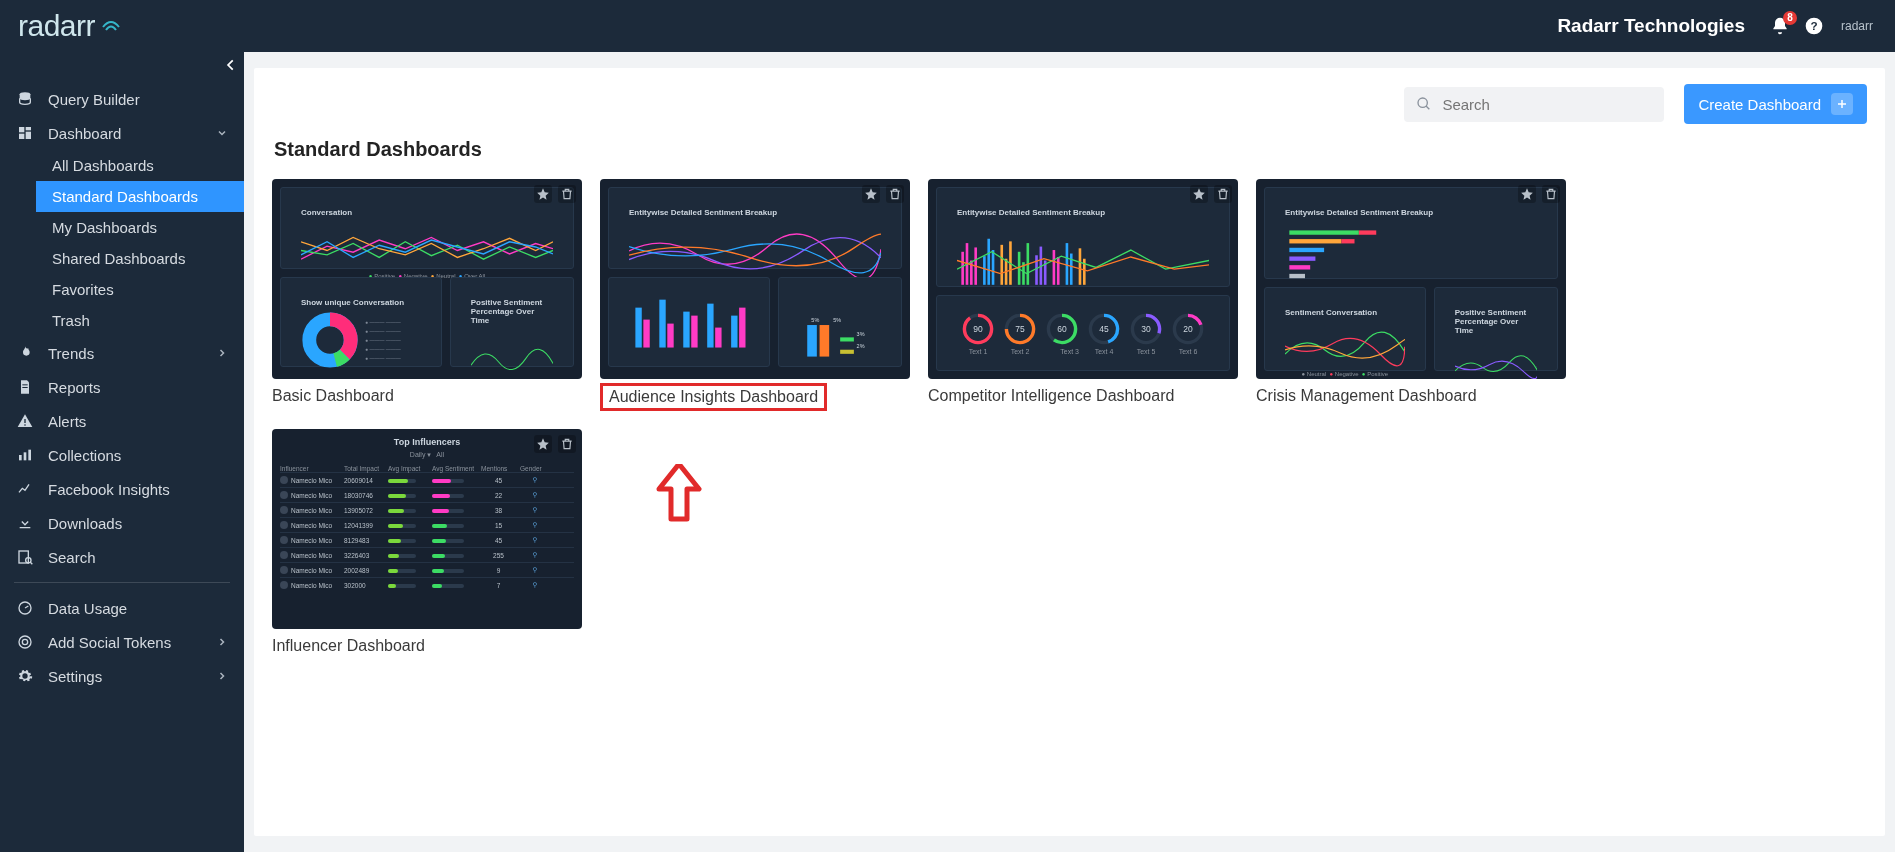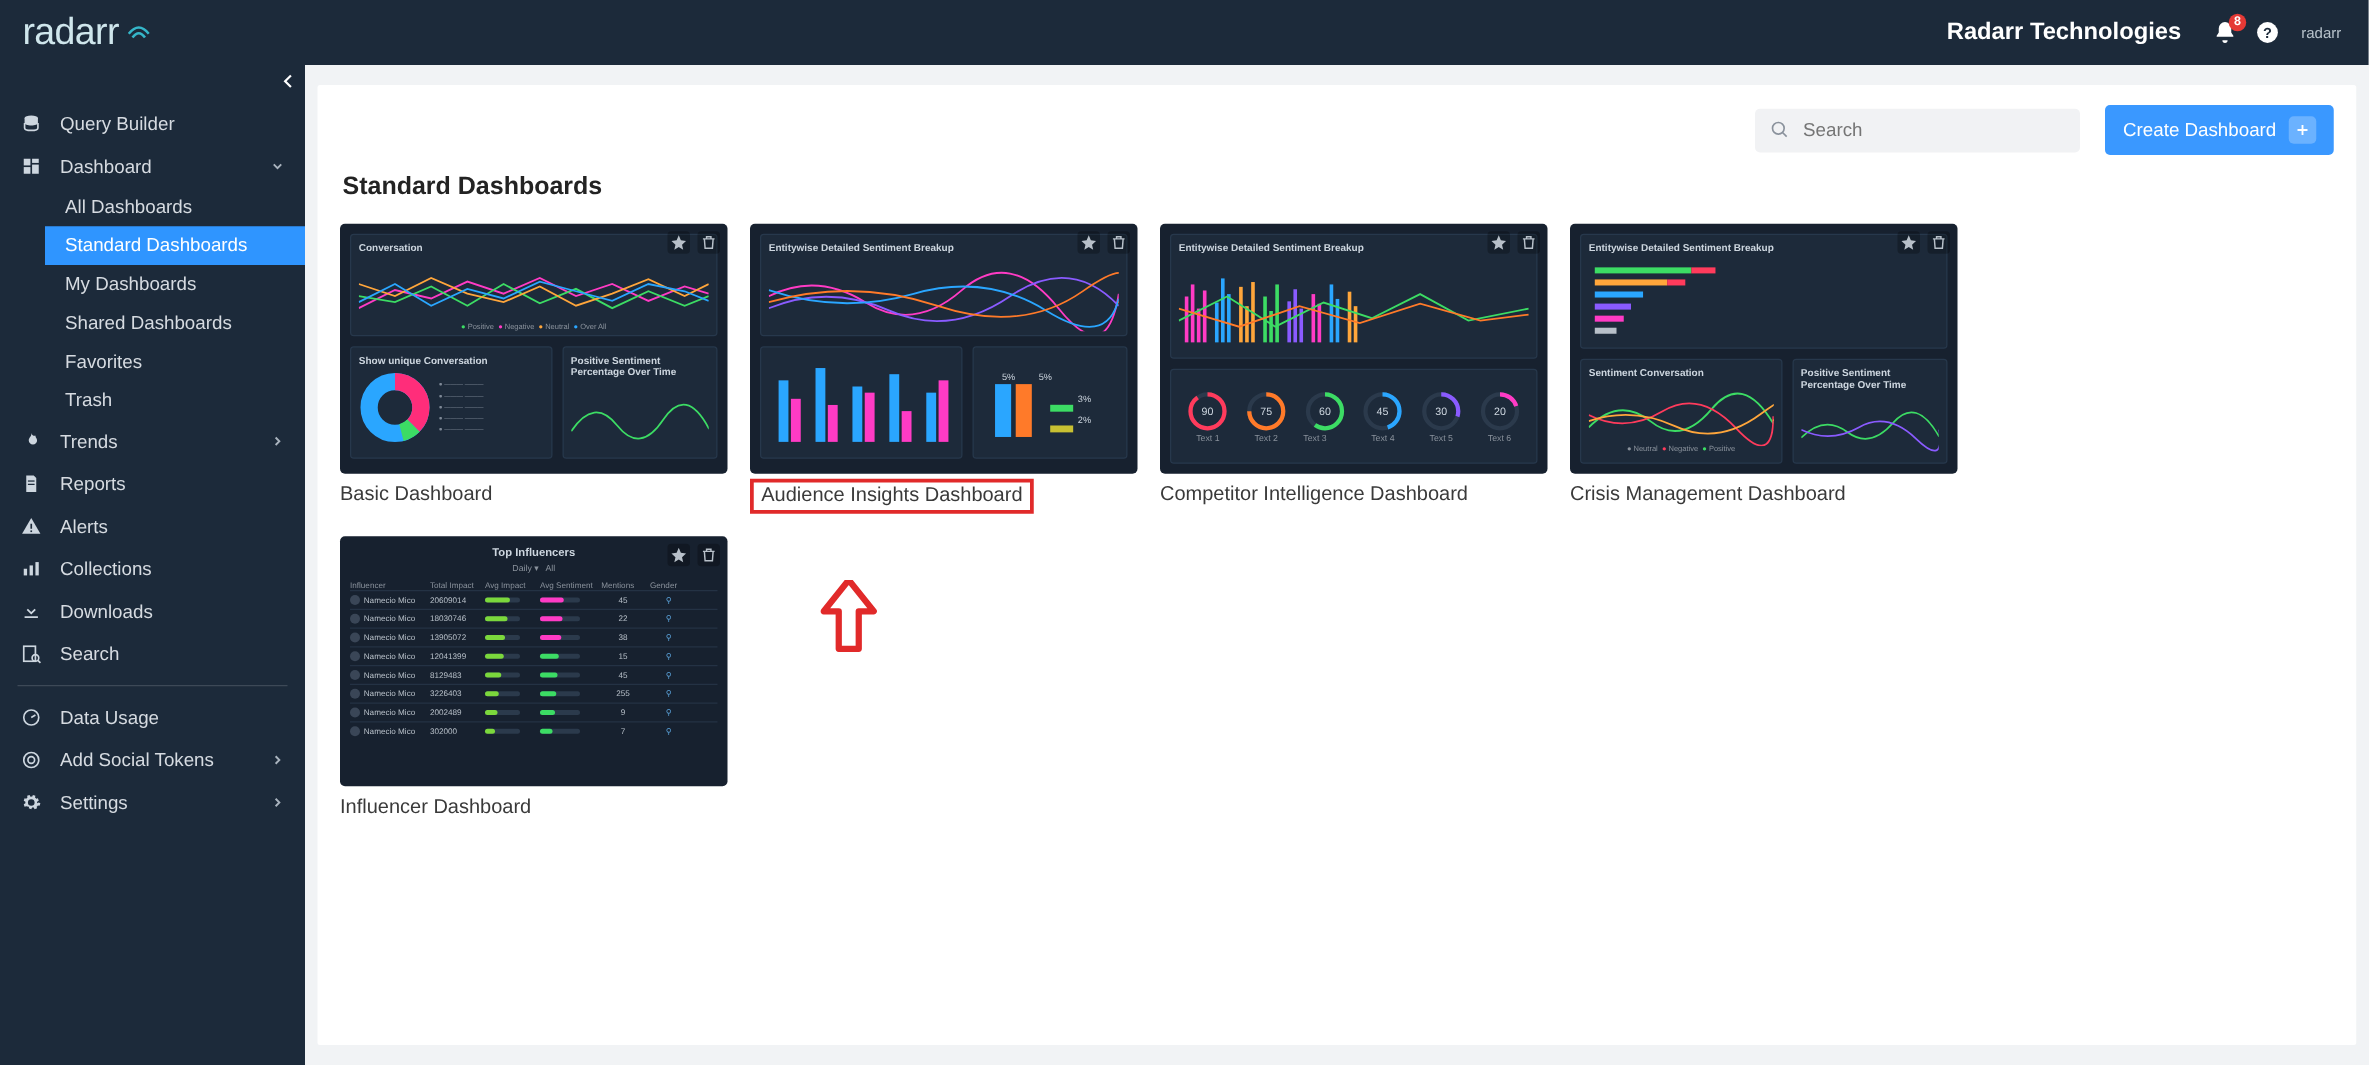--- a/index.html
+++ b/index.html
@@ -83,21 +83,21 @@
   .dash-thumb{
     width:310px;height:200px;background:var(--card-bg);border-radius:4px;position:relative;
     overflow:hidden;padding:8px;color:#c8d0da;font-size:8px;
   }
   .dash-title{font-size:16px;color:#3a3a3a;margin-top:8px;}
   .highlight{border:3px solid #e12a2a;padding:2px 6px;margin-top:4px;display:inline-block;}
   .thumb-actions{position:absolute;top:6px;right:6px;display:flex;gap:6px;}
   .thumb-actions span{width:18px;height:18px;display:inline-flex;align-items:center;justify-content:center;color:#b8c0c9;background:rgba(0,0,0,.25);border-radius:3px;}
 
   
-  .tile{background:#1d2a3a;border:1px solid #27384c;border-radius:3px;padding:6px;}
+  .tile{background:#1d2a3a;border:1px solid #27384c;border-radius:3px;padding:20px;}
   .tile-title{font-size:8px;color:#cdd6df;margin-bottom:4px;font-weight:600;}
   .row{display:flex;gap:8px;}
   svg{display:block;}
 
   
   .annotation-arrow{position:absolute;left:410px;top:412px;pointer-events:none;}
 </style>
 </head>
 <body>
 
@@ -220,20 +220,28 @@
     </div>
     <div class="nav-item">
       <span class="nav-icon">
           <svg width="16" height="16" viewBox="0 0 24 24" fill="#cdd6df">
             <rect x="3" y="12" width="4" height="8"></rect>
             <rect x="10" y="8" width="4" height="12"></rect>
             <rect x="17" y="4" width="4" height="16"></rect>
           </svg>
         </span>
       <span>Collections</span>
+    </div>
+    <div class="nav-item">
+      <span class="nav-icon">
+          <svg width="16" height="16" viewBox="0 0 24 24" fill="none" stroke="#cdd6df" stroke-width="2">
+            <path d="M3 17l5-6 4 3 6-9"></path>
+          </svg>
+        </span>
+      <span>Facebook Insights</span>
     </div>
     <div class="nav-item">
       <span class="nav-icon">
           <svg width="16" height="16" viewBox="0 0 24 24" fill="#cdd6df">
             <path d="M12 3v10l-4-4-1.5 1.5L12 16l5.5-5.5L16 9l-4 4V3zM4 18h16v2H4z"></path>
           </svg>
         </span>
       <span>Downloads</span>
     </div>
     <div class="nav-item">
@@ -502,21 +510,21 @@
                     <div style="font-size:7px;color:#8a929c;margin-top:2px;">Text 1</div>
                   </div>
                   <div style="text-align: center;">
                     <svg width="34" height="34" viewBox="0 0 40 40">
     <circle cx="20" cy="20" r="16" fill="none" stroke="#2b3a4c" stroke-width="4"></circle>
     <circle cx="20" cy="20" r="16" fill="none" stroke="#ff7a29" stroke-width="4" stroke-dasharray="75 200" transform="rotate(-90 20 20)"></circle>
     <text x="20" y="24" text-anchor="middle" font-size="10" fill="#cdd6df">75</text>
   </svg>
                     <div style="font-size:7px;color:#8a929c;margin-top:2px;">Text 2</div>
                   </div>
-                  <div style="text-align: left;">
+                  <div style="text-align: right;">
                     <svg width="34" height="34" viewBox="0 0 40 40">
     <circle cx="20" cy="20" r="16" fill="none" stroke="#2b3a4c" stroke-width="4"></circle>
     <circle cx="20" cy="20" r="16" fill="none" stroke="#3cdc64" stroke-width="4" stroke-dasharray="60 200" transform="rotate(-90 20 20)"></circle>
     <text x="20" y="24" text-anchor="middle" font-size="10" fill="#cdd6df">60</text>
   </svg>
                     <div style="font-size:7px;color:#8a929c;margin-top:2px;">Text 3</div>
                   </div>
                   <div style="text-align: center;">
                     <svg width="34" height="34" viewBox="0 0 40 40">
     <circle cx="20" cy="20" r="16" fill="none" stroke="#2b3a4c" stroke-width="4"></circle>

